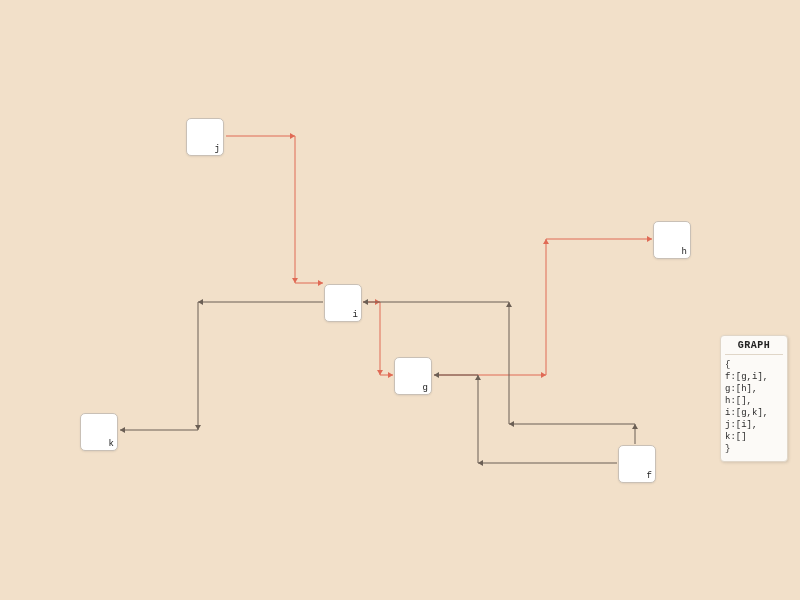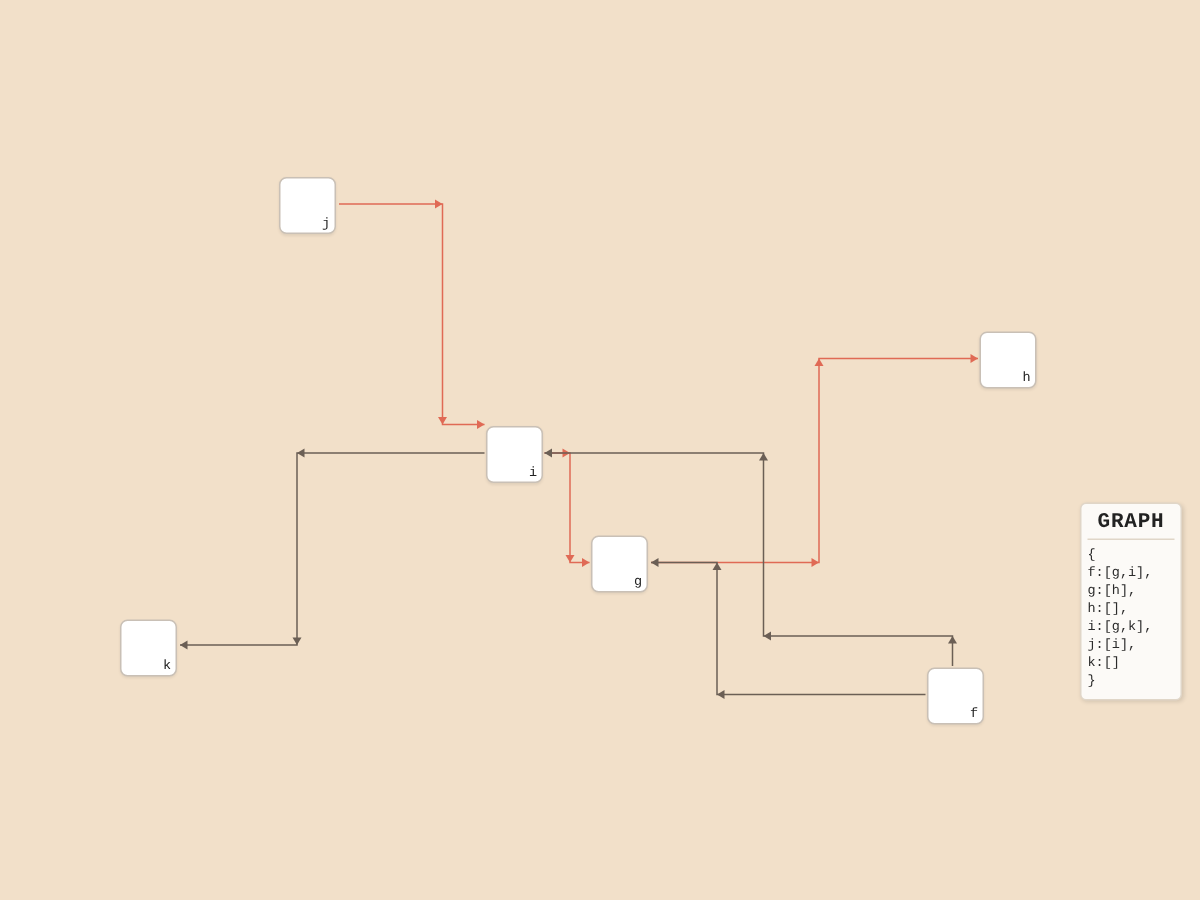--- a/index.html
+++ b/index.html
@@ -48,21 +48,21 @@
     background: #fcfaf7;
     border: 1px solid #e0d6c8;
     border-radius: 4px;
     box-shadow: 1px 1px 3px rgba(0,0,0,0.12);
     box-sizing: border-box;
     padding: 4px 4px 6px 4px;
   }
   .legend .title {
     text-align: center;
     font-weight: bold;
-    font-size: 14px;
+    font-size: 10px;
     letter-spacing: 0.5px;
     color: #222;
     padding-bottom: 3px;
   }
   .legend .body {
     border-top: 1px solid #e0d6c8;
     padding-top: 4px;
     font-size: 9px;
     line-height: 12px;
     color: #2b2b2b;

